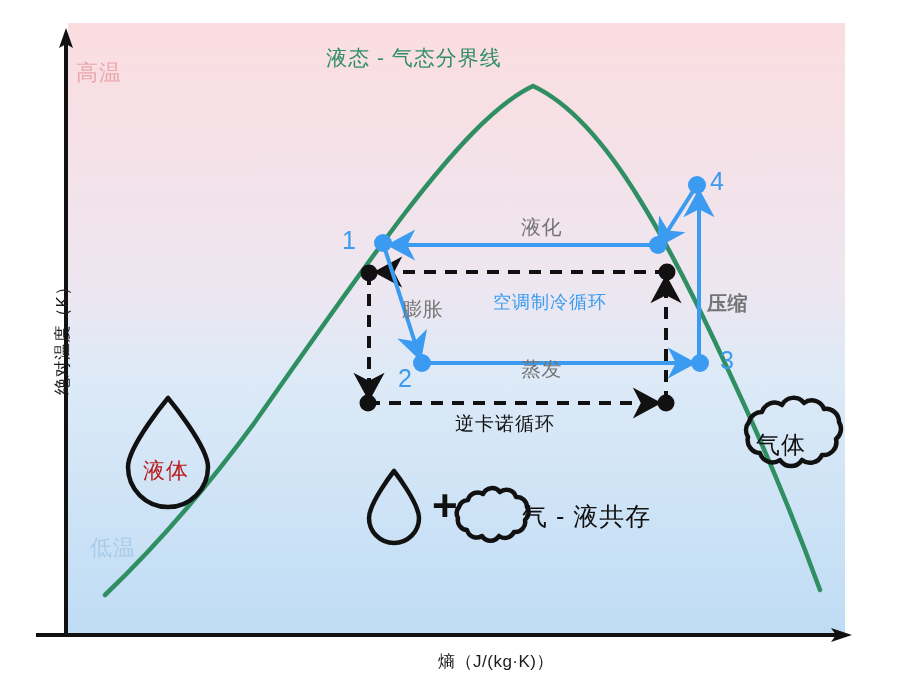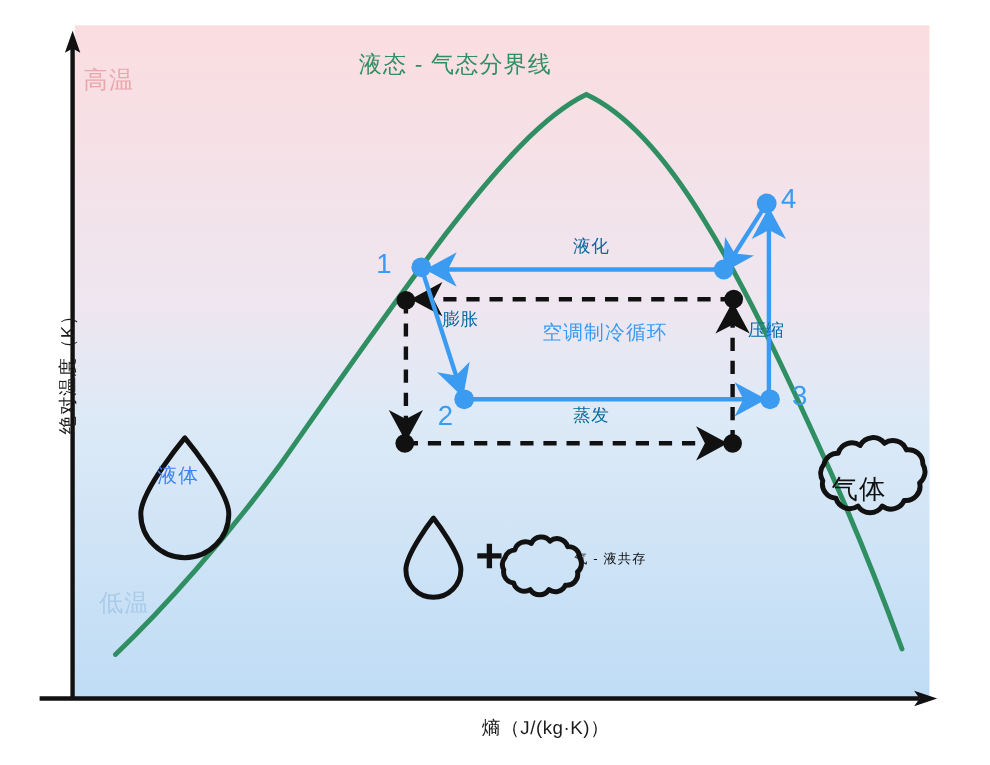--- a/index.html
+++ b/index.html
@@ -78,60 +78,60 @@
   .pt-num {
     font-size: 25px;
     color: #3a9bf0;
     font-weight: 400;
   }
   #pt1-num { left: 342px; top: 226px; }
   #pt2-num { left: 398px; top: 364px; }
   #pt3-num { left: 720px; top: 346px; }
   #pt4-num { left: 710px; top: 167px; }
   .proc-lbl {
-    font-size: 16px;
-    color: #0369a1;
+    font-size: 20px;
+    color: #737373;
     letter-spacing: 0.5px;
   }
   #lbl-cond { left: 521px; top: 214px; }
-  #lbl-evap { left: 521px; top: 368px; }
-  #lbl-expand { left: 402px; top: 280px; }
-  #lbl-compress { left: 680px; top: 290px; }
+  #lbl-evap { left: 521px; top: 356px; }
+  #lbl-expand { left: 402px; top: 296px; }
+  #lbl-compress { left: 707px; top: 290px; font-weight: bold; }
   #lbl-cycle-ac {
     left: 493px;
     top: 290px;
     font-size: 18px;
     color: #3a9bf0;
     letter-spacing: 1px;
   }
   #lbl-cycle-carnot {
     left: 455px;
     top: 411px;
     font-size: 19px;
     color: #111111;
     letter-spacing: 1px;
   }
   #lbl-liquid {
     left: 143px;
-    top: 420px;
-    font-size: 18px;
-    color: #3b82f6;
+    top: 456px;
+    font-size: 22px;
+    color: #b91c1c;
     letter-spacing: 1px;
   }
   #lbl-gas {
     left: 756px;
     top: 429px;
     font-size: 24px;
     color: #111111;
     letter-spacing: 1px;
   }
   #lbl-coexist {
     left: 522px;
     top: 500px;
-    font-size: 12px;
+    font-size: 25px;
     color: #111111;
     letter-spacing: 1px;
   }
   #plus-sign {
     left: 432px;
     top: 484px;
     font-size: 44px;
     font-weight: bold;
     color: #111111;
     line-height: 1;
@@ -234,19 +234,20 @@
   <div class="txt pt-num" id="pt2-num">2</div>
   <div class="txt pt-num" id="pt3-num">3</div>
   <div class="txt pt-num" id="pt4-num">4</div>
 
   <div class="txt proc-lbl" id="lbl-cond">液化</div>
   <div class="txt proc-lbl" id="lbl-expand">膨胀</div>
   <div class="txt proc-lbl" id="lbl-evap">蒸发</div>
   <div class="txt proc-lbl" id="lbl-compress">压缩</div>
 
   <div class="txt" id="lbl-cycle-ac">空调制冷循环</div>
+  <div class="txt" id="lbl-cycle-carnot">逆卡诺循环</div>
 
   <div class="txt" id="lbl-liquid">液体</div>
   <div class="txt" id="lbl-gas">气体</div>
   <div class="txt" id="plus-sign">+</div>
   <div class="txt" id="lbl-coexist">气 - 液共存</div>
 
 </div>
 
 </body></html>

